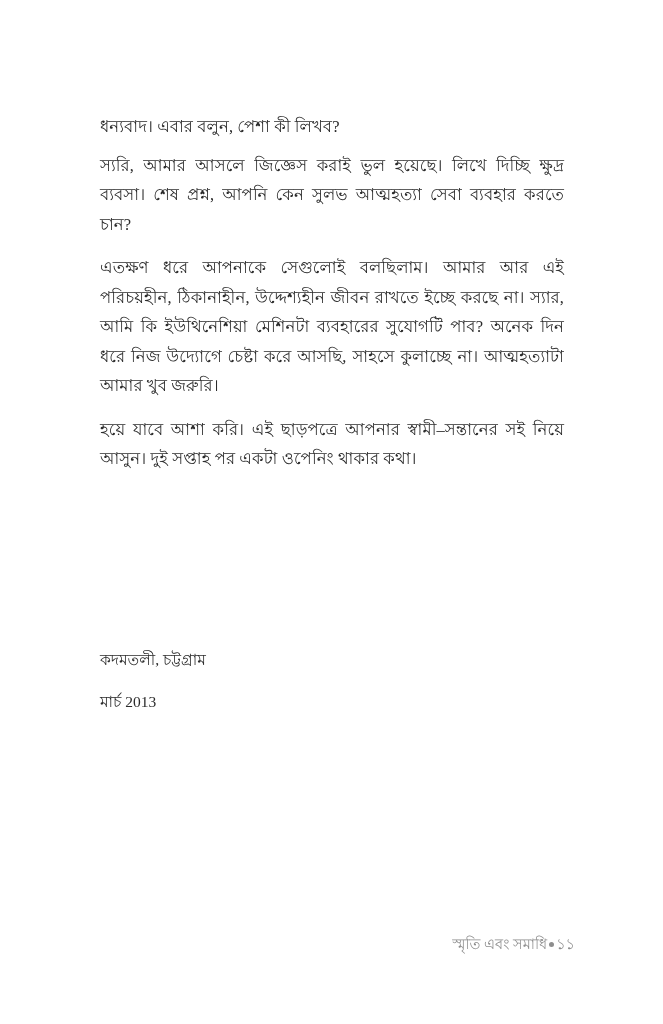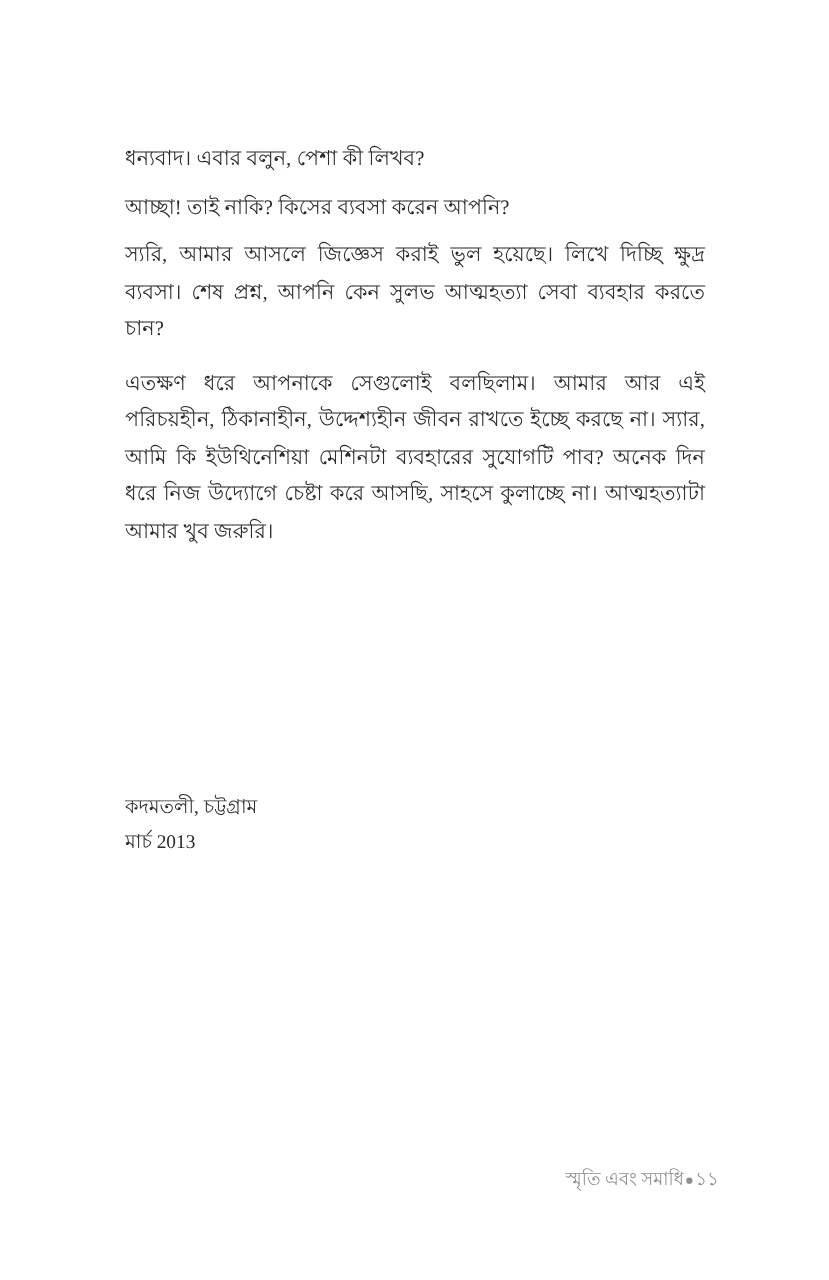--- a/index.html
+++ b/index.html
@@ -50,20 +50,21 @@
     left: 100px;
     top: 632px;
     width: 300px;
   }
   .signature-line {
     font-size: 15.5px;
     line-height: 28px;
     color: #2b2b2b;
     text-align: left;
     white-space: nowrap;
+    margin-top: 14px;
   }
 
   .footer {
     position: absolute;
     right: 100px;
     top: 934px;
     display: flex;
     align-items: center;
     gap: 2px;
     color: #8e8e8e;
@@ -83,27 +84,27 @@
 </head>
 <body>
 
 <div class="page">
 
   <div class="content">
 
     <p class="para short">ধন্যবাদ। এবার বলুন, পেশা কী লিখব?</p>
 
 
-    <p class="para short">আচ্ছা! তাই নাকি? কিসের ব্যবসা করেন আপনি?</p>
 
 
     <p class="para gap-after">স্যরি, আমার আসলে জিজ্ঞেস করাই ভুল হয়েছে। লিখে দিচ্ছি ক্ষুদ্র ব্যবসা। শেষ প্রশ্ন, আপনি কেন সুলভ আত্মহত্যা সেবা ব্যবহার করতে চান?</p>
 
     <p class="para gap-after">এতক্ষণ ধরে আপনাকে সেগুলোই বলছিলাম। আমার আর এই পরিচয়হীন, ঠিকানাহীন, উদ্দেশ্যহীন জীবন রাখতে ইচ্ছে করছে না। স্যার, আমি কি ইউথিনেশিয়া মেশিনটা ব্যবহারের সুযোগটি পাব? অনেক দিন ধরে নিজ উদ্যোগে চেষ্টা করে আসছি, সাহসে কুলাচ্ছে না। আত্মহত্যাটা আমার খুব জরুরি।</p>
 
+    <p class="para">হয়ে যাবে আশা করি। এই ছাড়পত্রে আপনার স্বামী–সন্তানের সই নিয়ে আসুন। দুই সপ্তাহ পর একটা ওপেনিং থাকার কথা।</p>
 
   </div>
 
   <div class="signature">
     <div class="signature-line">কদমতলী, চট্টগ্রাম</div>
     <div class="signature-line">মার্চ 2013</div>
   </div>
 
   <div class="footer">
     <span>স্মৃতি এবং সমাধি</span>

